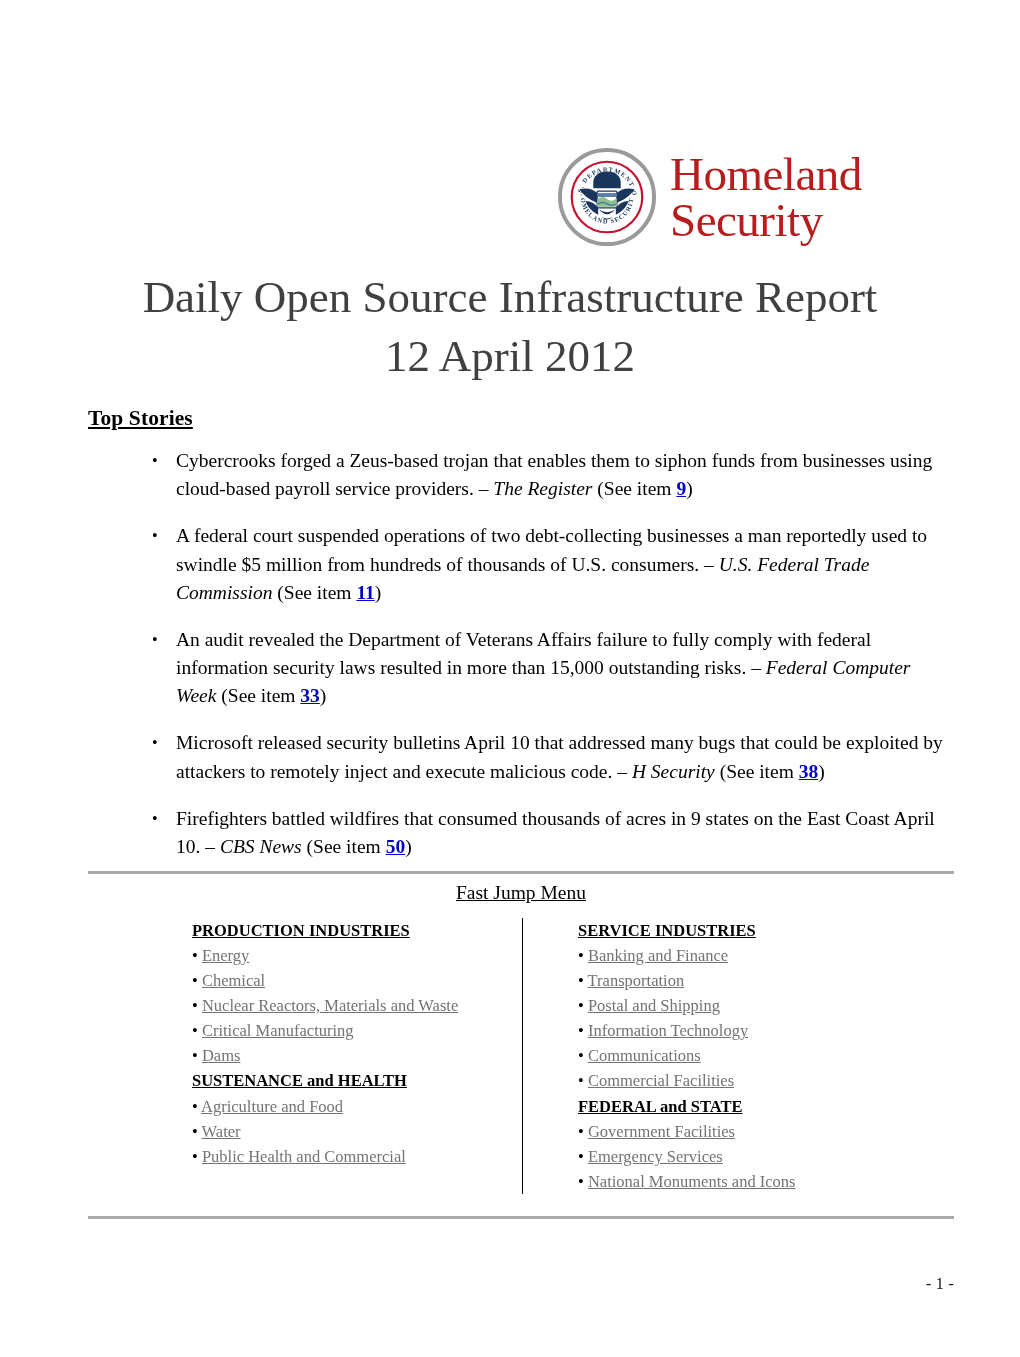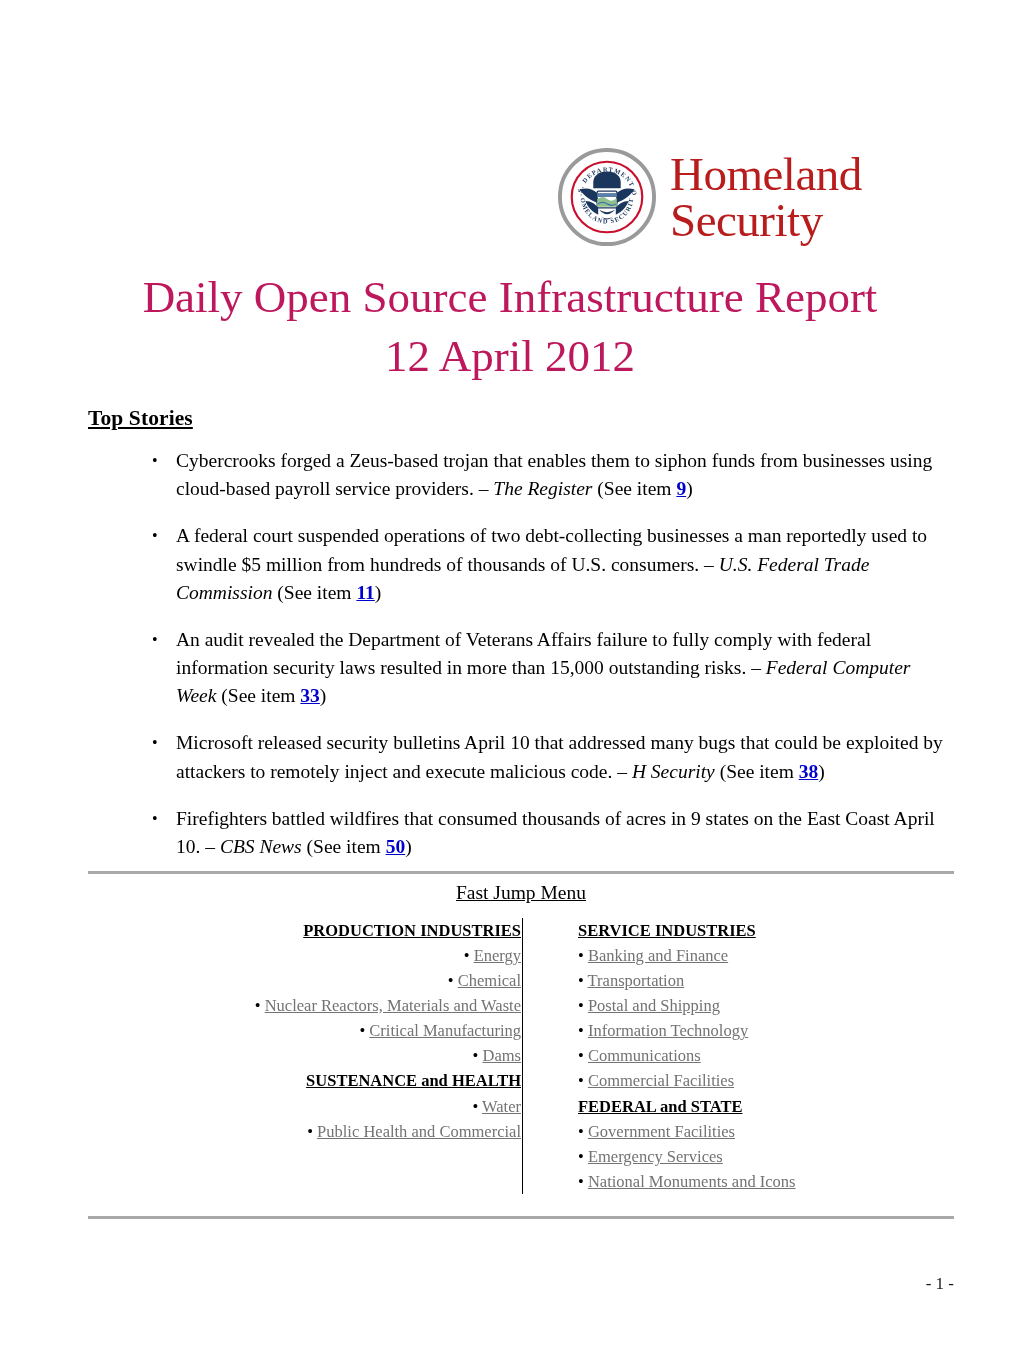--- a/index.html
+++ b/index.html
@@ -48,21 +48,21 @@
   }
   .dhs-wordmark span { display: block; }
 
   
   .doc-title {
     position: absolute;
     left: 0;
     top: 268px;
     width: 1020px;
     text-align: center;
-    color: #be185d;
+    color: #404040;
     font-size: 45px;
     line-height: 1.32;
     font-weight: normal;
     margin: 0;
     padding: 0 60px;
     box-sizing: border-box;
   }
   .doc-title .line { display: block; }
 
   
@@ -139,21 +139,21 @@
     margin: 0 0 14px 0;
   }
   .fjm-cols {
     position: relative;
     display: flex;
   }
   .fjm-col {
     width: 50%;
     box-sizing: border-box;
   }
-  .fjm-col-left  { padding-left: 104px; text-align: right; }
+  .fjm-col-left  { padding-left: 104px; }
   .fjm-col-right { padding-left: 57px; }
 
   .vdivider {
     position: absolute;
     left: 434px;
     top: 0;
     bottom: 0;
     width: 0;
     border-left: 1.5px solid #000000;
   }
@@ -249,20 +249,21 @@
     <div class="fjm-cols">
       <div class="vdivider"></div>
       <div class="fjm-col fjm-col-left" id="fjm-left">
           <div class="cat-head">PRODUCTION INDUSTRIES</div>
           <div class="cat-link-row"><span class="dot">• </span><a class="cat-link" href="#">Energy </a></div>
           <div class="cat-link-row"><span class="dot">• </span><a class="cat-link" href="#">Chemical </a></div>
           <div class="cat-link-row"><span class="dot">• </span><a class="cat-link" href="#">Nuclear Reactors, Materials and Waste </a></div>
           <div class="cat-link-row"><span class="dot">• </span><a class="cat-link" href="#">Critical Manufacturing </a></div>
           <div class="cat-link-row"><span class="dot">• </span><a class="cat-link" href="#">Dams </a></div>
           <div class="cat-head">SUSTENANCE and HEALTH </div>
+          <div class="cat-link-row"><span class="dot">• </span><a class="cat-link" href="#">Agriculture and Food </a></div>
           <div class="cat-link-row"><span class="dot">• </span><a class="cat-link" href="#">Water </a></div>
           <div class="cat-link-row"><span class="dot">• </span><a class="cat-link" href="#">Public Health and Commercial </a></div>
         </div>
       <div class="fjm-col fjm-col-right" id="fjm-right">
           <div class="cat-head">SERVICE INDUSTRIES</div>
           <div class="cat-link-row"><span class="dot">• </span><a class="cat-link" href="#">Banking and Finance </a></div>
           <div class="cat-link-row"><span class="dot">• </span><a class="cat-link" href="#">Transportation </a></div>
           <div class="cat-link-row"><span class="dot">• </span><a class="cat-link" href="#">Postal and Shipping </a></div>
           <div class="cat-link-row"><span class="dot">• </span><a class="cat-link" href="#">Information Technology </a></div>
           <div class="cat-link-row"><span class="dot">• </span><a class="cat-link" href="#">Communications </a></div>

